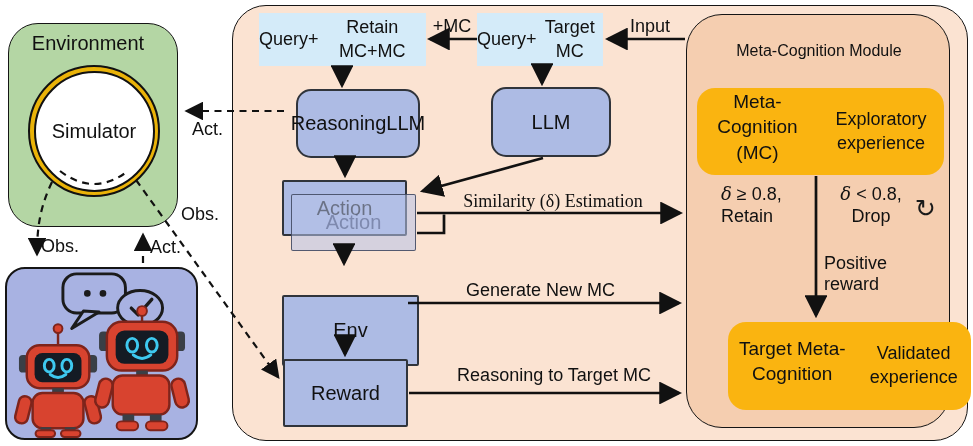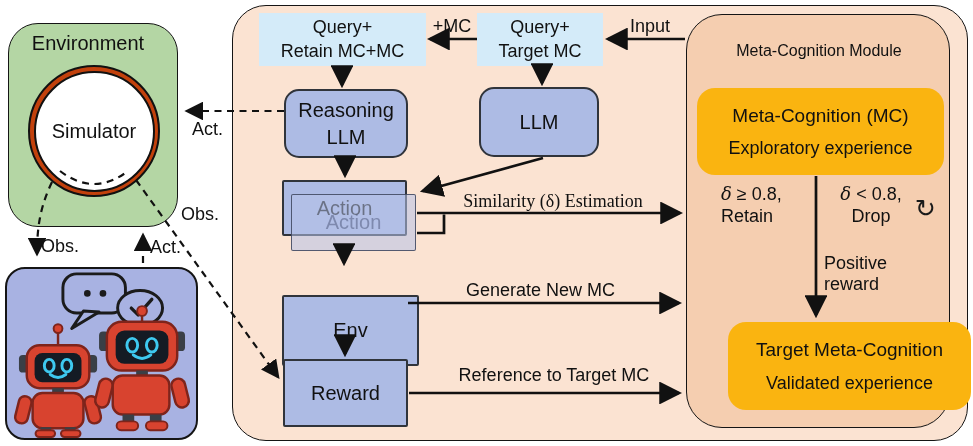--- a/index.html
+++ b/index.html
@@ -1,34 +1,34 @@
 <!DOCTYPE html>
 <html><head>
 <meta charset="utf-8">
 <style>
   html,body{margin:0;padding:0;background:#fff;}
   #canvas{position:relative;width:973px;height:446px;background:#fff;overflow:hidden;
           font-family:"Liberation Sans","DejaVu Sans",sans-serif;color:#111;}
   .abs{position:absolute;box-sizing:border-box;}
-  .cbox{position:absolute;box-sizing:border-box;display:flex;flex-direction:column;
+  .cbox{position:absolute;box-sizing:border-box;display:flex;flex-direction:row;
         align-items:center;justify-content:center;text-align:center;line-height:1.32;}
   .lbl{position:absolute;white-space:nowrap;box-sizing:border-box;}
   .ctr{text-align:center;}
   
   .outer-container{background:#FBE3D2;border:1.8px solid #151515;border-radius:34px;}
   .module{background:#F5CEB0;border:1.8px solid #151515;border-radius:36px;}
   .greenbox{background:#B4D6A4;border:1.8px solid #151515;border-radius:30px;}
   .agentsbox{background:#A8B2E2;border:2px solid #151515;border-radius:20px;}
   .lightblue{background:#D4EBF9;}
   .bluebox{background:#ADBBE4;border:2px solid #30343B;}
-  .rnd{border-radius:15px;}
+  .rnd{border-radius:15px;margin-left:12px;}
   .orangebox{background:#FAB410;border-radius:18px;}
   .ghost{background:rgba(183,195,232,0.55);border:1.6px solid rgba(60,68,92,0.85);}
   .ghost-text{color:rgba(74,84,118,0.5);}
-  .circle-outer{background:#c2410c;border:2.6px solid #111;border-radius:50%;}
+  .circle-outer{background:#eab308;border:2.6px solid #111;border-radius:50%;}
   .circle-inner{position:absolute;inset:3.5px;background:#fff;border:2px solid #111;border-radius:50%;
                 display:flex;align-items:center;justify-content:center;}
   .f18{font-size:18px;} .f19{font-size:19px;} .f20{font-size:20px;} .f21{font-size:16px;}
   .dsym{font-family:"DejaVu Serif","Liberation Serif",serif;font-style:italic;}
   .cycle{font-size:25px;line-height:25px;color:#1a1a1a;}
   svg.overlay{position:absolute;left:0;top:0;z-index:6;pointer-events:none;}
   .z1{z-index:1}.z2{z-index:2}.z3{z-index:3}.z4{z-index:4}
 </style>
 </head>
 <body>
@@ -159,21 +159,21 @@
   <div class="lbl cycle z3" style="left:915px;top:196px;">↻</div>
   <div class="lbl f18 z3" style="left:824px;top:253px;line-height:21px;">
     <span>Positive</span><br>
     <span>reward</span>
   </div>
 
   <div class="lbl f18 ctr z3" style="left:427px;top:16px;width:50px;">+MC</div>
   <div class="lbl f18 ctr z3" style="left:622px;top:16px;width:56px;">Input</div>
   <div class="lbl f18 ctr z3" style="left:428px;top:191px;width:250px;font-family:Liberation Serif, serif;">Similarity (δ) Estimation</div>
   <div class="lbl f18 ctr z3" style="left:448px;top:280px;width:185px;">Generate New MC</div>
-  <div class="lbl f18 ctr z3" style="left:440px;top:365px;width:228px;">Reference to Target MC</div>
+  <div class="lbl f18 ctr z3" style="left:440px;top:365px;width:228px;">Reasoning to Target MC</div>
   <div class="lbl f18 z3" style="left:192px;top:119px;">Act.</div>
   <div class="lbl f18 z3" style="left:41px;top:236px;">Obs.</div>
   <div class="lbl f18 z3" style="left:150px;top:237px;">Act.</div>
   <div class="lbl f18 z3" style="left:181px;top:204px;">Obs.</div>
 
   <svg class="overlay" width="973" height="446" viewBox="0 0 973 446">
     <defs>
       <marker id="ah" viewBox="0 0 10 10" refX="8.6" refY="5" markerWidth="8.5" markerHeight="8.5" orient="auto">
         <path d="M0,0 L10,5 L0,10 Z" fill="#111"></path>
       </marker>

